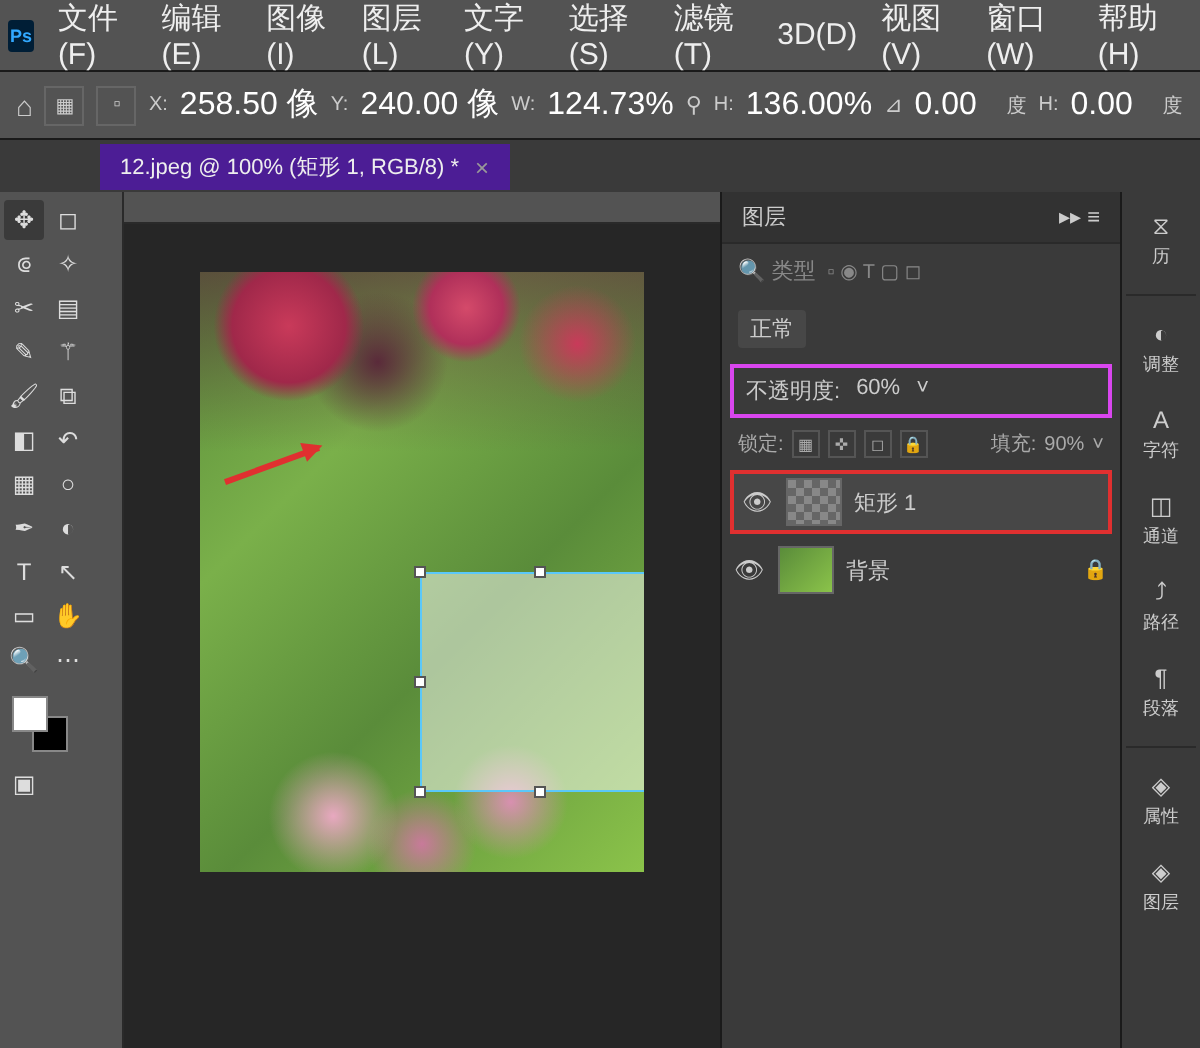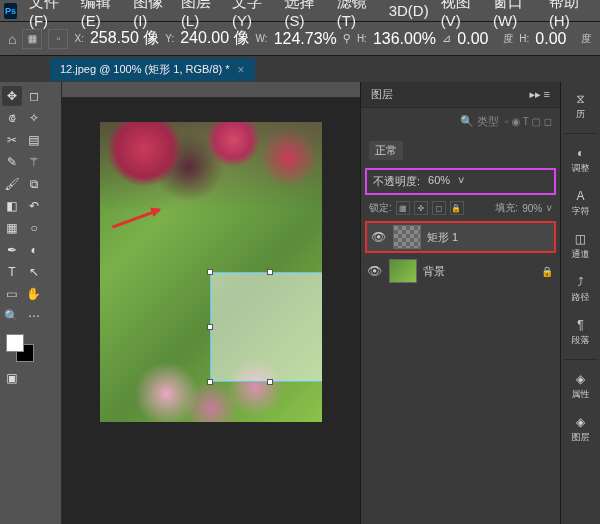--- a/index.html
+++ b/index.html
@@ -1,26 +1,26 @@
 <!DOCTYPE html>
 <html><head>
 <meta charset="utf-8">
 <style>
 *{margin:0;padding:0;box-sizing:border-box;font-family:"Microsoft YaHei",sans-serif;user-select:none}
 body{background:#323232;width:600px;height:524px;overflow:hidden;color:#ccc;font-size:11px}
-.menubar{background:#535353;height:22px;display:flex;align-items:center;padding:0 4px;border-bottom:1px solid #1a1a1a}
+.menubar{background:#535353;height:36px;display:flex;align-items:center;padding:0 4px;border-bottom:1px solid #1a1a1a}
 .menubar .logo{width:16px;height:16px;background:#001e36;color:#31a8ff;font-size:9px;font-weight:bold;display:flex;align-items:center;justify-content:center;margin-right:6px;border-radius:2px}
 .menubar .mi{padding:0 6px;font-size:15px;color:#eee;cursor:default}
 .optbar{background:#535353;height:34px;display:flex;align-items:center;padding:0 8px;gap:6px;border-bottom:1px solid #1a1a1a}
 .optbar .home{font-size:14px}
 .optbar .ic{width:20px;height:20px;border:1px solid #666;display:flex;align-items:center;justify-content:center;font-size:10px}
 .optbar .lbl{font-size:10px;color:#ccc}
 .optbar .val{font-size:16px;color:#fff;min-width:40px}
 .tabbar{background:#3a3a3a;height:26px;display:flex;align-items:center;padding-left:50px}
-.doctab{background:#0c4a6e;padding:4px 10px;font-size:11px;color:#eee;display:flex;align-items:flex-end;gap:8px}
+.doctab{background:#4c1d95;padding:4px 10px;font-size:11px;color:#eee;display:flex;align-items:flex-end;gap:8px}
 .doctab .x{color:#999;font-size:12px}
 .main{display:flex;height:442px}
 .tools{width:46px;background:#535353;padding:4px 2px;display:grid;grid-template-columns:1fr 1fr;gap:2px;align-content:start}
 .tool{width:20px;height:20px;display:flex;align-items:center;justify-content:center;font-size:12px;color:#ddd;border-radius:2px}
 .tool.sel{background:#3a3a3a}
 .swatch{grid-column:1/3;margin-top:6px;position:relative;width:28px;height:28px;margin-left:4px}
 .swatch .fg{position:absolute;width:18px;height:18px;background:#fff;border:1px solid #888;top:0;left:0}
 .swatch .bg{position:absolute;width:18px;height:18px;background:#000;border:1px solid #888;bottom:0;right:0}
 .canvaswrap{flex:1;background:#262626;position:relative;display:flex;justify-content:center;padding-top:40px}
 .ruler-h{position:absolute;top:0;left:0;right:0;height:16px;background:#535353;border-bottom:1px solid #2a2a2a}
@@ -31,21 +31,21 @@
 .flowers-bot{position:absolute;bottom:0;left:0;right:0;height:70px;background:radial-gradient(circle at 30% 60%,#e8a8c0 0%,transparent 20%),radial-gradient(circle at 70% 50%,#d890b0 0%,transparent 18%),radial-gradient(circle at 50% 80%,#c87a9a 0%,transparent 22%)}
 .rect-shape{position:absolute;left:110px;top:150px;width:120px;height:110px;background:rgba(255,255,255,0.5);border:1px solid #5ac8fa}
 .handle{position:absolute;width:6px;height:6px;background:#fff;border:1px solid #555}
 .h-tl{top:-4px;left:-4px}.h-tm{top:-4px;left:50%;margin-left:-3px}
 .h-ml{top:50%;left:-4px;margin-top:-3px}
 .h-bl{bottom:-4px;left:-4px}.h-bm{bottom:-4px;left:50%;margin-left:-3px}
 .arrow{position:absolute;left:65px;top:135px;width:50px;height:3px;background:#e03030;transform:rotate(-20deg)}
 .arrow::after{content:"";position:absolute;right:-2px;top:-4px;border-left:10px solid #e03030;border-top:5px solid transparent;border-bottom:5px solid transparent}
 .panels{width:200px;background:#3a3a3a;border-left:1px solid #1a1a1a;display:flex;flex-direction:column}
 .ptab{background:#323232;padding:5px 10px;font-size:11px;display:flex;align-items:center;justify-content:space-between;border-bottom:1px solid #2a2a2a}
-.psearch{padding:6px 8px;display:flex;align-items:center;gap:6px;justify-content:flex-end}
+.psearch{padding:6px 8px;display:flex;align-items:center;gap:6px;justify-content:flex-start}
 .psearch .icons{display:flex;gap:5px;font-size:10px;color:#888}
 .prow{display:flex;align-items:flex-start;padding:6px 8px;gap:8px;font-size:11px}
 .prow.hl{border:2px solid #d946ef;margin:2px 4px;padding:4px 6px}
 .select{background:#474747;padding:2px 6px;border-radius:2px}
 .lockrow{display:flex;align-items:center;padding:4px 8px;gap:4px;font-size:10px;color:#aaa}
 .lockrow .ic2{width:14px;height:14px;border:1px solid #555;display:flex;align-items:center;justify-content:center;font-size:8px}
 .layerlist{flex:1;background:#3a3a3a}
 .layer{display:flex;align-items:center;padding:4px 6px;gap:6px;font-size:11px}
 .layer.hl{border:2px solid #e03030;margin:2px 4px;padding:2px 4px;background:#474747}
 .eye{width:16px;font-size:12px}

